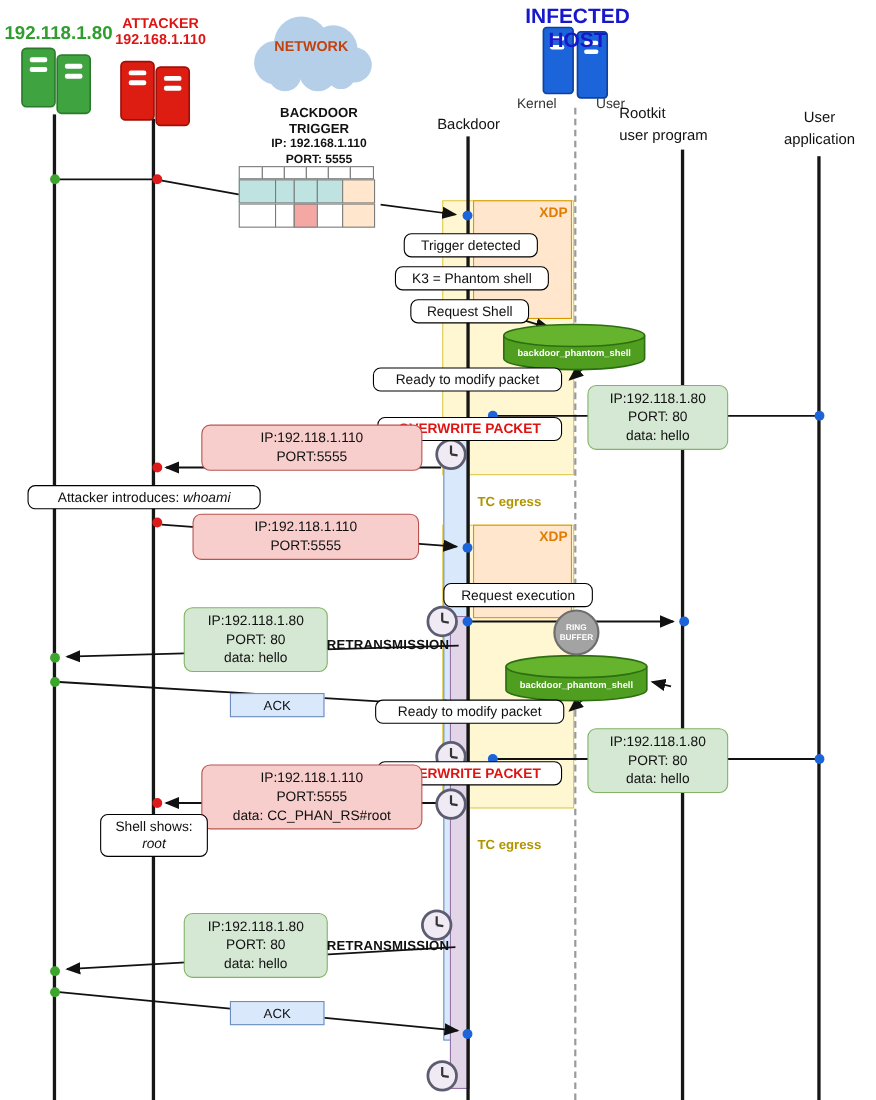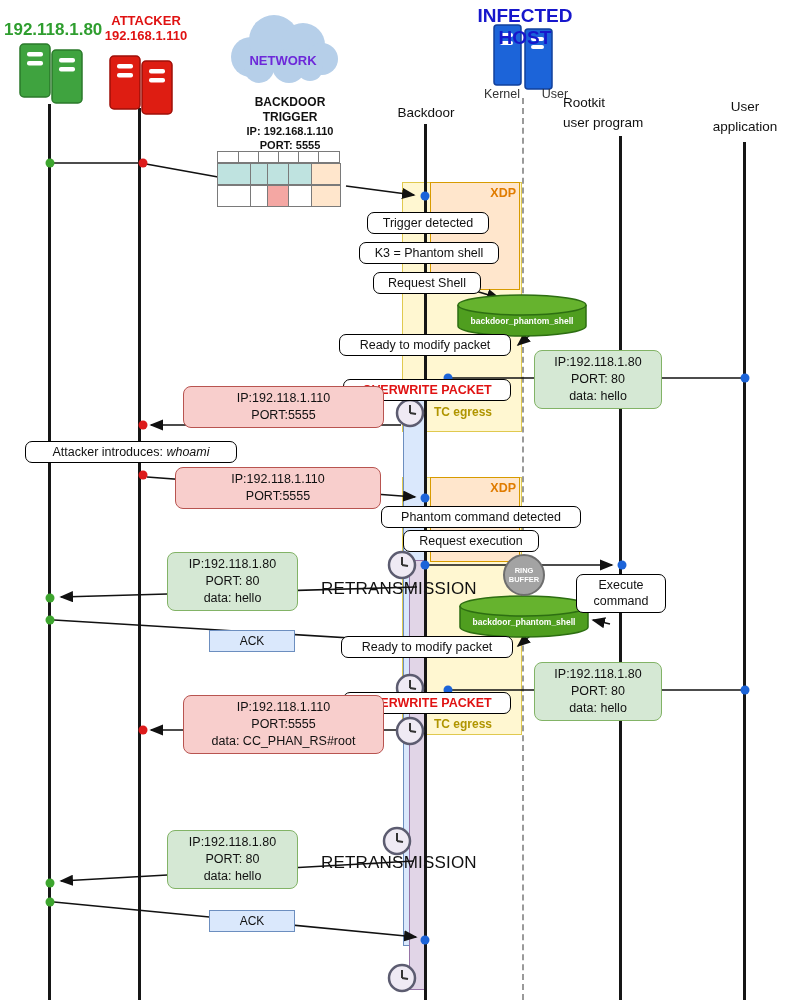--- a/index.html
+++ b/index.html
@@ -15,22 +15,22 @@
   .pbox{position:absolute;box-sizing:border-box;background:#f8cecc;border:1px solid #b85450;
         border-radius:8px;text-align:center;padding:3px 2px;line-height:1.35;}
   .ackbox{position:absolute;box-sizing:border-box;background:#dae8fc;border:1px solid #6c8ebf;
           text-align:center;padding:3px 0;font-size:12px;}
   .region-yellow{background:#fff7d1;border:1px solid #e0c94f;}
   .region-xdp{background:#ffe6cc;border:1px solid #d79b00;}
   .bar-blue{background:#dae8fc;border:1px solid #6c8ebf;}
   .bar-purple{background:#e1d5e7;border:1px solid #9673a6;}
   .hdr{position:absolute;text-align:center;font-weight:bold;}
   .xdp-lbl{position:absolute;color:#e07c00;font-weight:bold;font-size:12.5px;text-align:right;}
-  .tc-lbl{position:absolute;color:#b09500;font-weight:bold;font-size:12px;}
-  .retrans{position:absolute;font-weight:normal;font-size:17px;letter-spacing:.2px;margin-left:24px;}
+  .tc-lbl{position:absolute;color:#b09500;font-weight:bold;font-size:12px;margin-top:44px;}
+  .retrans{position:absolute;font-weight:bold;font-size:12px;letter-spacing:.2px;}
   .ow{color:#e01212;font-weight:bold;font-size:12.5px;}
   .plain{position:absolute;}
   .em{font-style:italic;}
   .grid-row{display:flex;}
   .grid-cell{border:1px solid #7a7a7a;margin-left:-1px;box-sizing:border-box;}
 </style>
 </head>
 <body>
 
 <div class="stage">
@@ -180,23 +180,23 @@
       <line x1="0" y1="0" x2="0" y2="-8" stroke="#333" stroke-width="2"></line>
       <line x1="0" y1="0" x2="6" y2="1" stroke="#333" stroke-width="2"></line>
     </g>
   </svg>
 
   <div class="hdr" style="left:4px;top:20px;width:94px;color:#2f9e2f;font-size:17px">192.118.1.80</div>
   <div class="hdr" style="left:94px;top:13px;width:104px;color:#e01212;font-size:13px">
     <div>ATTACKER</div>
     <div>192.168.1.110</div>
   </div>
-  <div class="hdr" style="left:240px;top:53px;width:86px;color:#6d28d9;font-size:13px">NETWORK</div>
+  <div class="hdr" style="left:240px;top:34px;width:86px;color:#c2410c;font-size:13px">NETWORK</div>
   <div class="hdr" style="left:458px;top:5px;width:134px;color:#1717cc;font-size:19px">INFECTED HOST</div>
-  <div class="plain" style="left:477px;top:87px;width:50px;text-align:center;color:#333">Kernel</div>
+  <div class="plain" style="left:463px;top:87px;width:50px;text-align:center;color:#333">Kernel</div>
   <div class="plain" style="left:534px;top:87px;width:42px;text-align:center;color:#333">User</div>
   <div class="plain" style="left:382px;top:105px;width:88px;text-align:center;font-size:13.5px">Backdoor</div>
   <div class="plain" style="left:563px;top:93px;width:116px;font-size:13.5px;line-height:1.45">
     <div>Rootkit</div>
     <div>user program</div>
   </div>
   <div class="plain" style="left:696px;top:97px;width:98px;text-align:center;font-size:13.5px;line-height:1.45">
     <div>User</div>
     <div>application</div>
   </div>
@@ -258,49 +258,51 @@
 
   <div class="wlabel" style="left:25px;top:441px;width:212px">
     <span>Attacker introduces: </span><span class="em">whoami</span>
   </div>
 
   <div class="pbox" style="left:175px;top:467px;width:206px">
     <div>IP:192.118.1.110</div>
     <div>PORT:5555</div>
   </div>
 
-  <div class="wlabel" style="left:381px;top:506px;width:200px">Phantom command detected</div>
   <div class="wlabel" style="left:403px;top:530px;width:136px">Request execution</div>
 
   <div class="gbox" style="left:167px;top:552px;width:131px">
     <div>IP:192.118.1.80</div>
     <div>PORT: 80</div>
     <div>data: hello</div>
   </div>
   <div class="retrans" style="left:297px;top:579px;width:112px">RETRANSMISSION</div>
 
-  <div class="wlabel" style="left:576px;top:574px;width:90px">Execute command</div>
 
   <div class="ackbox" style="left:209px;top:630px;width:86px">ACK</div>
   <div class="wlabel" style="left:341px;top:636px;width:172px">Ready to modify packet</div>
 
   <div class="gbox" style="left:534px;top:662px;width:128px">
     <div>IP:192.118.1.80</div>
     <div>PORT: 80</div>
     <div>data: hello</div>
   </div>
 
   <div class="wlabel ow" style="left:343px;top:692px;width:168px">OVERWRITE PACKET</div>
 
   <div class="pbox" style="left:183px;top:695px;width:201px">
     <div>IP:192.118.1.110</div>
     <div>PORT:5555</div>
     <div>data: CC_PHAN_RS#root</div>
   </div>
 
+  <div class="wlabel" style="left:91px;top:740px;width:98px">
+    <div>Shell shows:</div>
+    <div class="em">root</div>
+  </div>
 
   <div class="gbox" style="left:167px;top:830px;width:131px">
     <div>IP:192.118.1.80</div>
     <div>PORT: 80</div>
     <div>data: hello</div>
   </div>
   <div class="retrans" style="left:297px;top:853px;width:112px">RETRANSMISSION</div>
 
   <div class="ackbox" style="left:209px;top:910px;width:86px">ACK</div>
 

